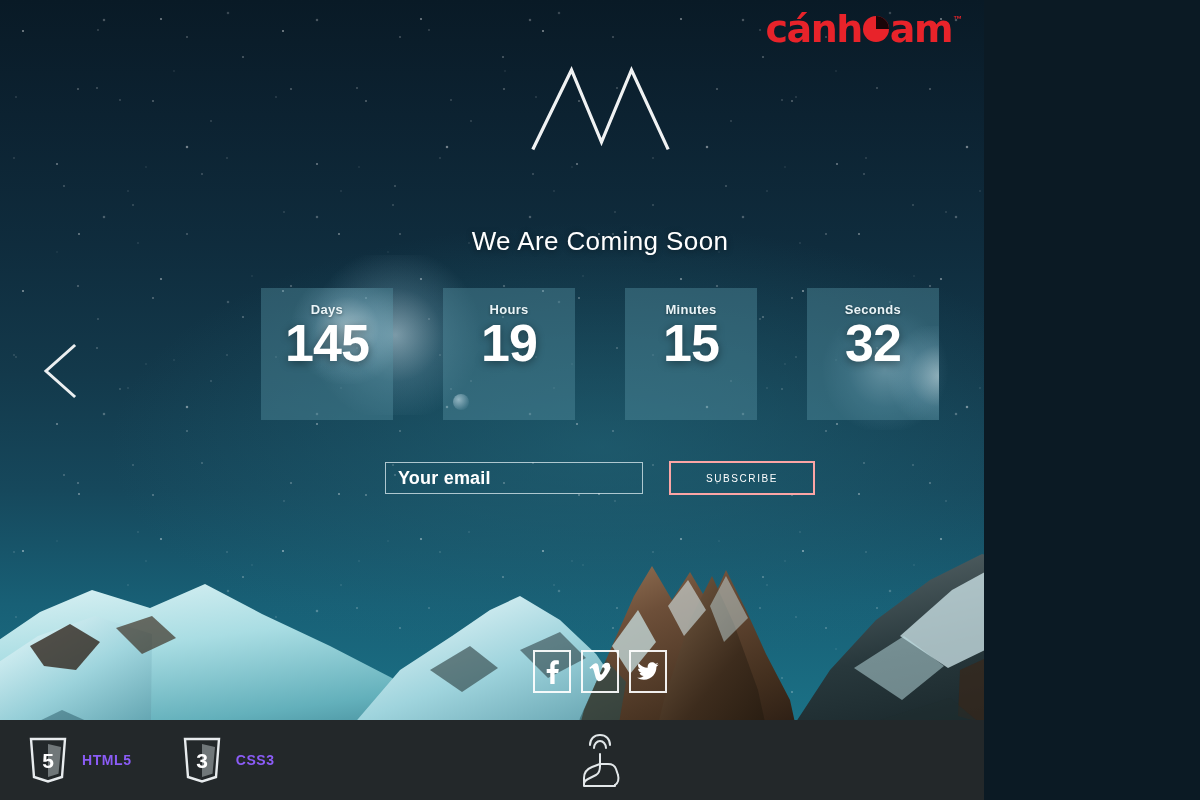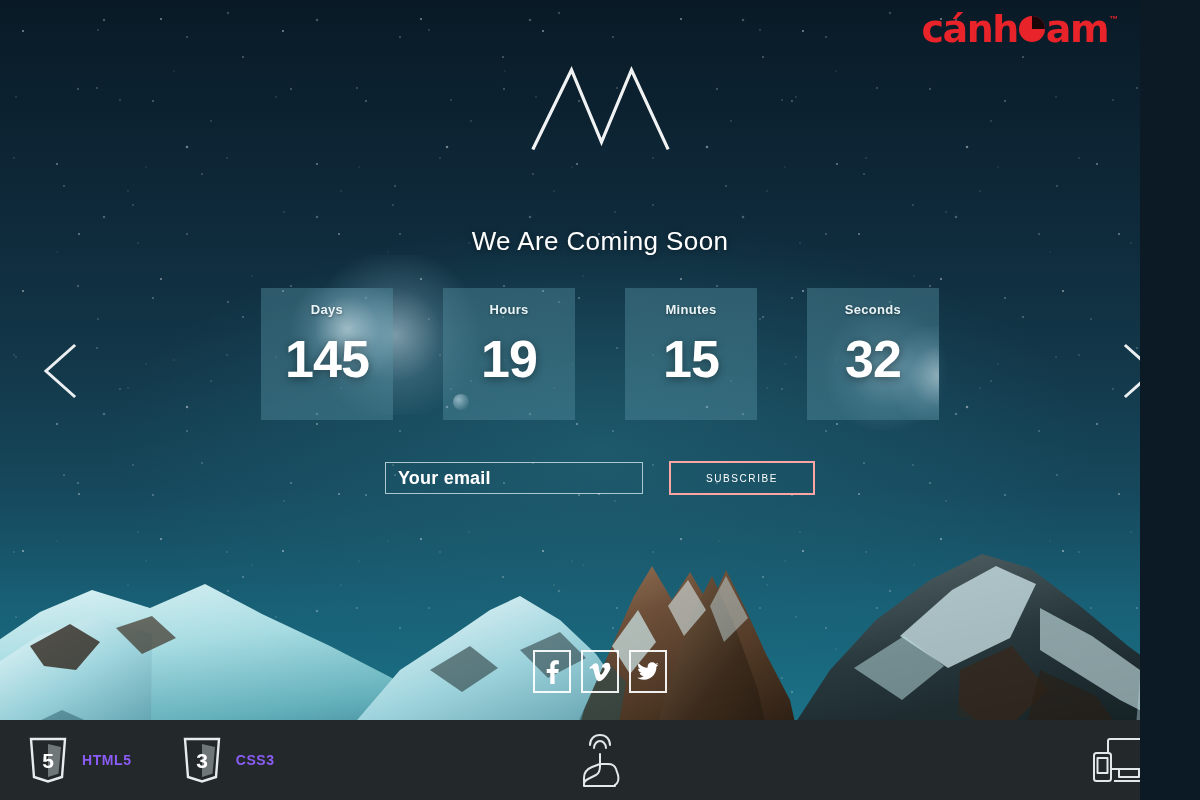--- a/index.html
+++ b/index.html
@@ -4,21 +4,21 @@
 <style>
   * { margin:0; padding:0; box-sizing:border-box; }
   html, body { width:1200px; height:800px; overflow:hidden; }
   body {
     font-family:"Liberation Sans", sans-serif;
     background:#0b1a24;
   }
 
   #stage {
     position:relative;
-    width:1140px;
+    width:984px;
     height:800px;
     overflow:hidden;
   }
 
   
   .hero {
     position:absolute;
     left:0; top:0;
     width:1200px;
     height:720px;
@@ -184,21 +184,20 @@
     color:#eaf4f7;
     letter-spacing:.3px;
     text-shadow:0 1px 3px rgba(0,0,0,.4);
     position:relative; z-index:2;
   }
   .cd-value {
     font-size:52px;
     font-weight:bold;
     color:#ffffff;
     line-height:1;
-    margin-top:16px;
     letter-spacing:-1px;
     text-shadow:0 2px 8px rgba(0,0,0,.42);
     position:relative; z-index:2;
   }
   .cd-box .boxglow {
     position:absolute;
     left:26px; top:-14px; width:120px; height:110px;
     background:radial-gradient(circle, rgba(235,250,255,.55) 0%, rgba(190,230,250,.15) 40%, rgba(0,0,0,0) 70%);
     z-index:1;
   }

